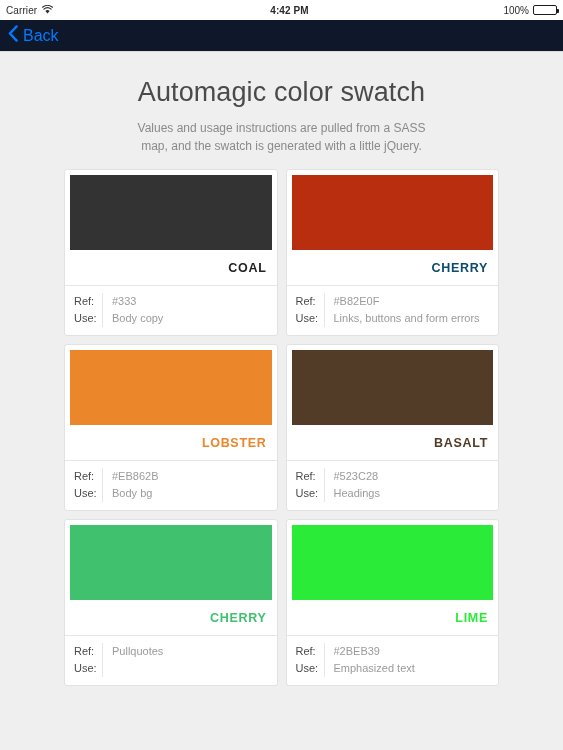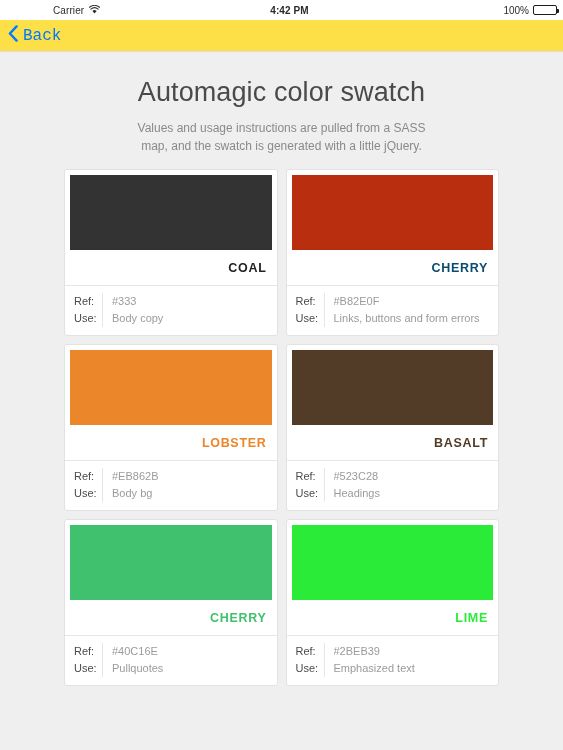--- a/index.html
+++ b/index.html
@@ -26,21 +26,20 @@
     padding: 0 6px;
     font-size: 10px;
     color: #2b2b2b;
     position: relative;
   }
   .status-left {
     display: flex;
     align-items: center;
     gap: 5px;
     flex: 0 0 auto;
-    margin-left: 47px;
   }
   .status-carrier { font-size: 10px; letter-spacing: .1px; }
   .wifi-icon { display: block; }
   .status-center {
     position: absolute;
     left: 16px; right: 0;
     text-align: center;
     font-size: 10px;
     font-weight: bold;
     letter-spacing: .1px;
@@ -74,26 +73,25 @@
   }
   .battery-fill {
     height: 100%;
     background: #1c1c1c;
     border-radius: 1px;
   }
 
   
   .nav-bar {
     height: 32px;
-    background: #fde047;
+    background: #0f172a;
     border-bottom: 1px solid #dcdcdc;
     display: flex;
     align-items: center;
     padding-left: 8px;
-    font-family: Liberation Mono, monospace;
   }
   .back-button {
     display: flex;
     align-items: center;
     gap: 5px;
     color: #007aff;
     font-size: 16px;
     cursor: pointer;
     background: none;
     border: none;
@@ -286,21 +284,20 @@
       </div>
       <div class="swatch-card">
         <div class="swatch-block" style="background: rgb(64, 193, 110);"></div>
         <div class="swatch-name" style="color: rgb(64, 193, 110);">CHERRY</div>
         <div class="swatch-meta">
           <div class="meta-labels">
             <div class="meta-cell meta-label">Ref:</div>
             <div class="meta-cell meta-label">Use:</div>
           </div>
           <div class="meta-values">
-            <div class="meta-cell meta-value">#40C16E</div>
             <div class="meta-cell meta-value">Pullquotes</div>
           </div>
         </div>
       </div>
       <div class="swatch-card">
         <div class="swatch-block" style="background: rgb(43, 235, 57);"></div>
         <div class="swatch-name" style="color: rgb(43, 235, 57);">LIME</div>
         <div class="swatch-meta">
           <div class="meta-labels">
             <div class="meta-cell meta-label">Ref:</div>

